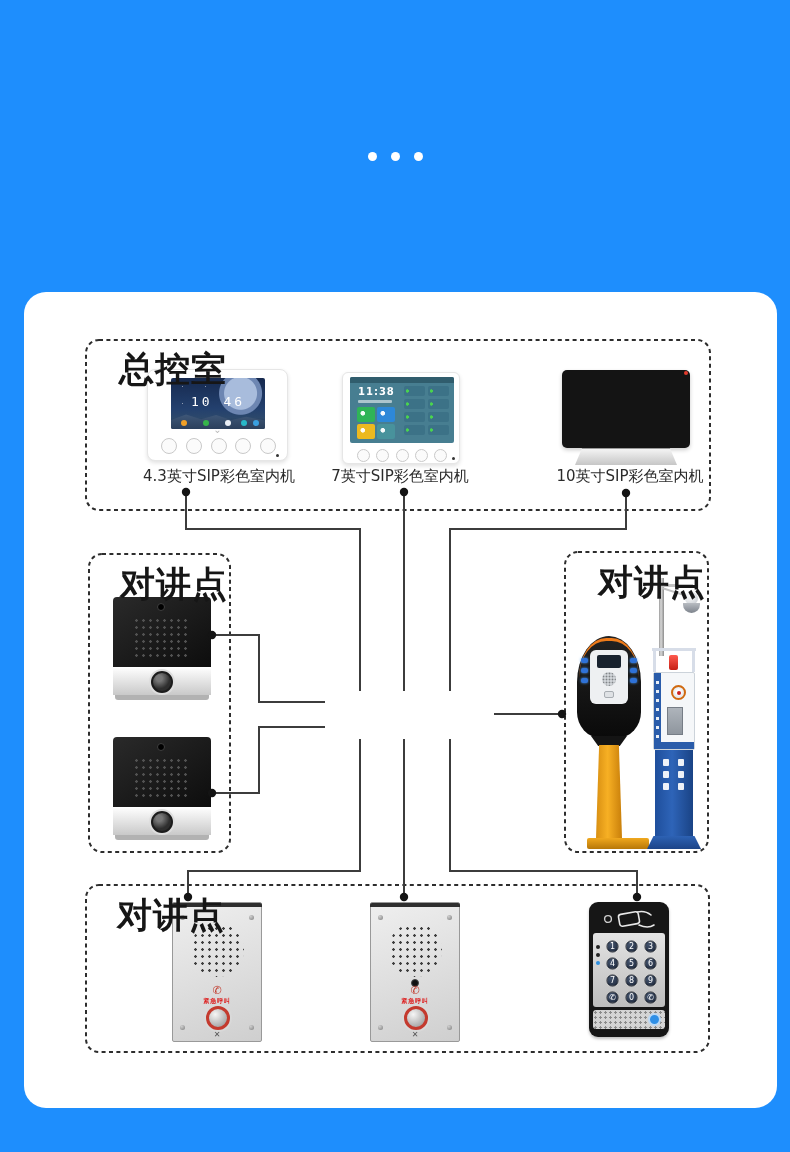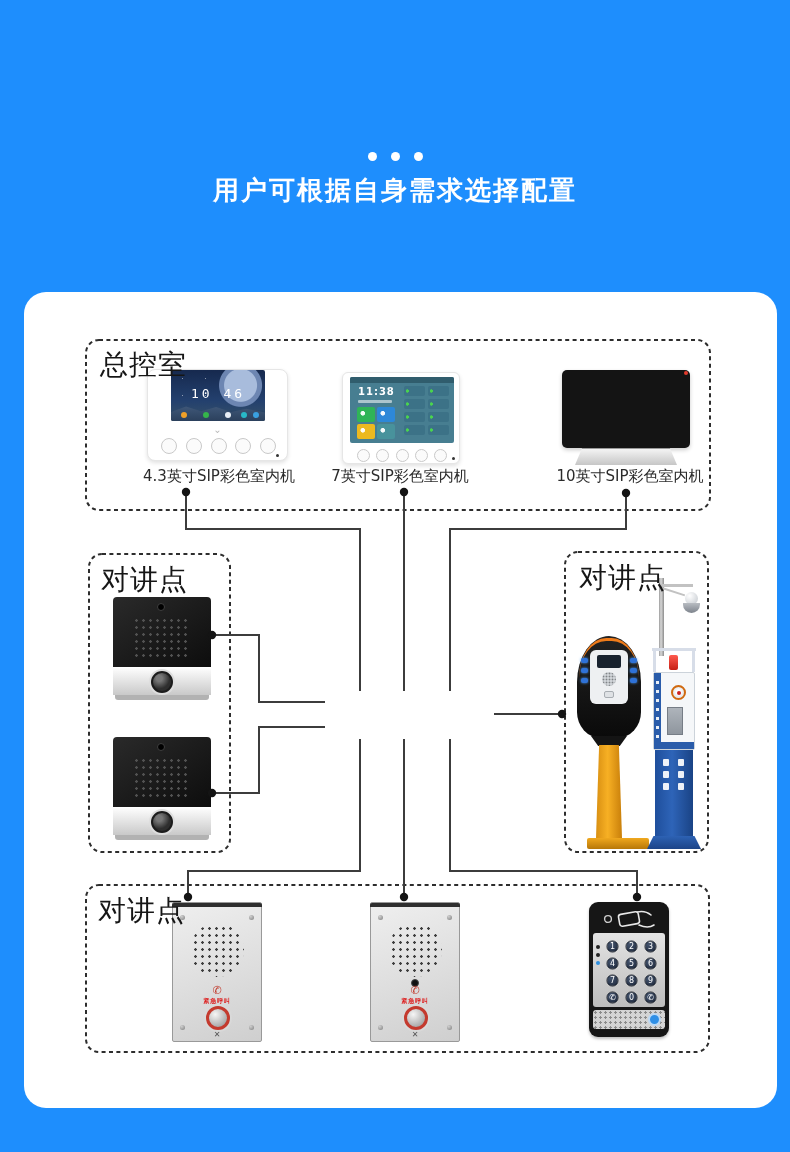--- a/index.html
+++ b/index.html
@@ -13,42 +13,42 @@
   .hdr-dots{position:absolute;top:152px;left:0;width:790px;display:flex;justify-content:center;gap:14px;}
   .hdr-dots i{width:9px;height:9px;border-radius:50%;background:#fff;}
   .hdr-sub{position:absolute;left:0;width:790px;text-align:center;color:#fff;
     font-size:26px;font-weight:700;letter-spacing:2px;line-height:1.1;}
   .sub1{top:176px;} .sub2{top:223px;}
 
   
   .card{position:absolute;left:24px;top:292px;width:753px;height:816px;background:#fff;border-radius:22px;}
 
   
-  .box-label{position:absolute;font-size:28px;font-weight:400;color:#161616;letter-spacing:1px;z-index:4;}
+  .box-label{position:absolute;font-size:35px;font-weight:700;color:#161616;letter-spacing:1px;z-index:4;margin-left:19px;}
   .lbl-control{left:100px;top:346px;}
   .lbl-left{left:101px;top:561px;}
   .lbl-right{left:579px;top:559px;}
   .lbl-bottom{left:98px;top:892px;}
 
   
   .caption{position:absolute;top:467px;width:170px;text-align:center;font-size:15px;color:#2b2b2b;z-index:4;}
   .cap1{left:134px;} .cap2{left:315px;} .cap3{left:545px;}
 
   
   .lan{position:absolute;left:325px;top:691px;width:169px;height:48px;z-index:6;
     background:linear-gradient(180deg,#36ace6 0%,#1b93d6 55%,#0f83c9 100%);
     border:2px solid;border-color:#8fd4f2 #0b3c74 #0b3c74 #66bde8;box-sizing:border-box;
     box-shadow:0 0 0 1px #1673ae, inset 0 1px 0 rgba(255,255,255,.55);
     color:#fff;font-size:23px;font-weight:700;text-align:center;line-height:42px;letter-spacing:1px;}
   .dev{position:absolute;z-index:3;}
 
   
   .m43{left:147px;top:369px;width:141px;height:92px;background:#fff;border:1px solid #e6e6e6;
     border-radius:8px;box-shadow:0 2px 4px rgba(0,0,0,.12);box-sizing:border-box;}
-  .m43-screen{position:absolute;left:23px;top:0;width:94px;height:51px;border-radius:2px;overflow:hidden;
+  .m43-screen{position:absolute;left:23px;top:8px;width:94px;height:51px;border-radius:2px;overflow:hidden;
     background:
       radial-gradient(circle at 74% 30%, #a8bcdc 0 16px, #6d86b2 17px 21px, rgba(0,0,0,0) 22px),
       radial-gradient(rgba(255,255,255,.5) .6px, rgba(0,0,0,0) 1px),
       linear-gradient(180deg,#16294e 0%,#23406e 60%,#2c486b 78%,#1b2d47 100%);
     background-size:auto,23px 17px,auto;}
   .m43-mtn{position:absolute;left:0;bottom:0;width:100%;height:46%;
     clip-path:polygon(0 62%,16% 38%,32% 58%,48% 40%,64% 62%,80% 48%,100% 64%,100% 100%,0 100%);
     background:linear-gradient(180deg,#4a6488,#2b405c);}
   .m43-clock{position:absolute;left:0;top:16px;width:100%;text-align:center;color:#fff;
     font-family:"DejaVu Sans Mono",monospace;font-size:13px;letter-spacing:3px;}
@@ -211,21 +211,20 @@
 </head>
 <body>
 
 <div class="page">
 
   <div class="hdr-dots">
       <i></i>
       <i></i>
       <i></i>
     </div>
-  <div class="hdr-sub sub1">用户可根据自身需求选择配置</div>
 
   <div class="card"></div>
 
   <div class="box-label lbl-control">总控室</div>
   <div class="box-label lbl-left">对讲点</div>
   <div class="box-label lbl-right">对讲点</div>
   <div class="box-label lbl-bottom">对讲点</div>
 
   <div class="dev m43">
     <div class="m43-screen">

